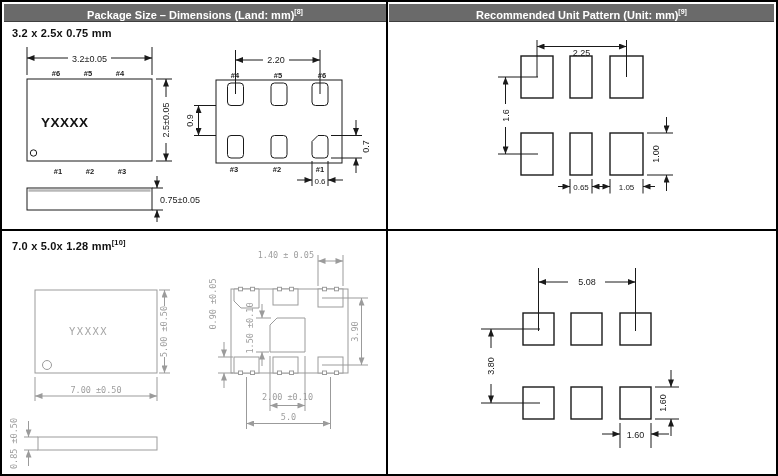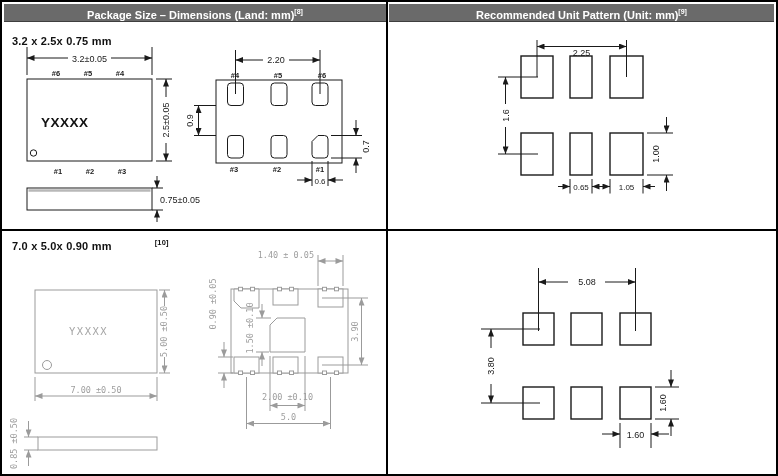--- a/index.html
+++ b/index.html
@@ -6,22 +6,22 @@
   .screen{position:relative;width:778px;height:476px;box-sizing:border-box;border:2px solid #000;
           background:#fff;font-family:"Liberation Sans",sans-serif;overflow:hidden;}
   .hdr{position:absolute;top:2px;height:17px;background:#6a6a6a;border-bottom:1px solid #3f3f3f;
        color:#fff;font-weight:bold;font-size:11px;line-height:16px;text-align:center;}
   .hdr sup{font-size:7px;}
   .hdr-left{left:2px;width:382px;}
   .hdr-right{left:387px;width:385px;}
   .vdiv{position:absolute;left:384px;top:0;width:2px;height:472px;background:#000;}
   .hdivider{position:absolute;left:0;top:227px;width:774px;height:2px;background:#000;}
   .sec-title{position:absolute;font-weight:bold;font-size:11px;color:#111;letter-spacing:.2px;}
-  .sec-title sup{font-size:7.5px;margin-left:43px;}
-  .t1{left:10px;top:25px;margin-top:8px;}
+  .sec-title sup{font-size:7.5px;}
+  .t1{left:10px;top:25px;}
   .t2{left:10px;top:236px;}
   svg.draw{position:absolute;left:0;top:0;}
   .ln{stroke:#1a1a1a;stroke-width:1;fill:none;}
   .ln14{stroke:#1a1a1a;stroke-width:1.4;fill:none;}
   .lg{stroke:#9b9b9b;stroke-width:1;fill:none;}
   .padf{fill:#fff;}
   .wbg{fill:#fff;stroke:none;}
   text{stroke:none;}
   .dB{font-family:"Liberation Sans",sans-serif;font-size:9px;fill:#1a1a1a;}
   .dB8{font-family:"Liberation Sans",sans-serif;font-size:8px;fill:#1a1a1a;}
@@ -41,21 +41,21 @@
   <div class="hdr hdr-right">
     <span>Recommended Unit Pattern (Unit: mm)</span><sup>[9]</sup>
   </div>
   <div class="vdiv"></div>
   <div class="hdivider"></div>
 
   <div class="sec-title t1">
     <span>3.2 x 2.5x 0.75 mm</span>
   </div>
   <div class="sec-title t2">
-    <span>7.0 x 5.0x 0.90 mm</span><sup>[10]</sup>
+    <span>7.0 x 5.0x 1.28 mm</span><sup>[10]</sup>
   </div>
 
   <svg class="draw" width="774" height="472" viewBox="2 2 774 472">
     <defs>
       <marker id="aB" viewBox="0 0 10 8" refX="10" refY="4" markerWidth="8" markerHeight="6" orient="auto-start-reverse" markerUnits="userSpaceOnUse">
         <path d="M0,0 L10,4 L0,8 Z" fill="#1a1a1a"></path>
       </marker>
       <marker id="aG" viewBox="0 0 10 8" refX="10" refY="4" markerWidth="8" markerHeight="6" orient="auto-start-reverse" markerUnits="userSpaceOnUse">
         <path d="M0,0 L10,4 L0,8 Z" fill="#9b9b9b"></path>
       </marker>

